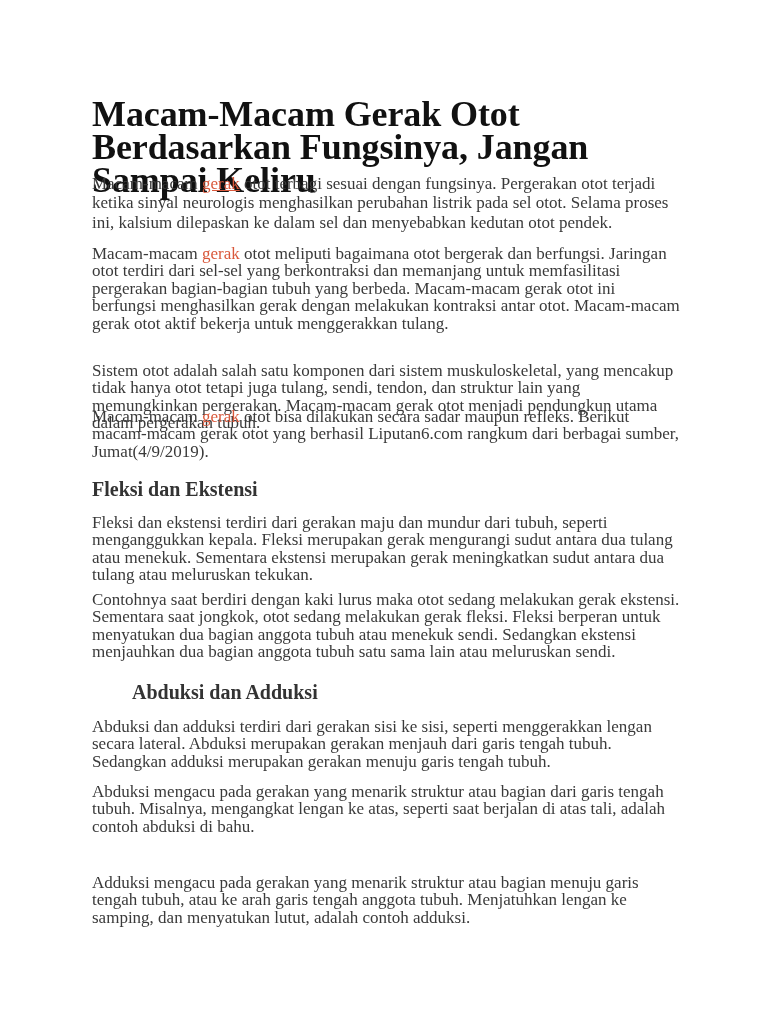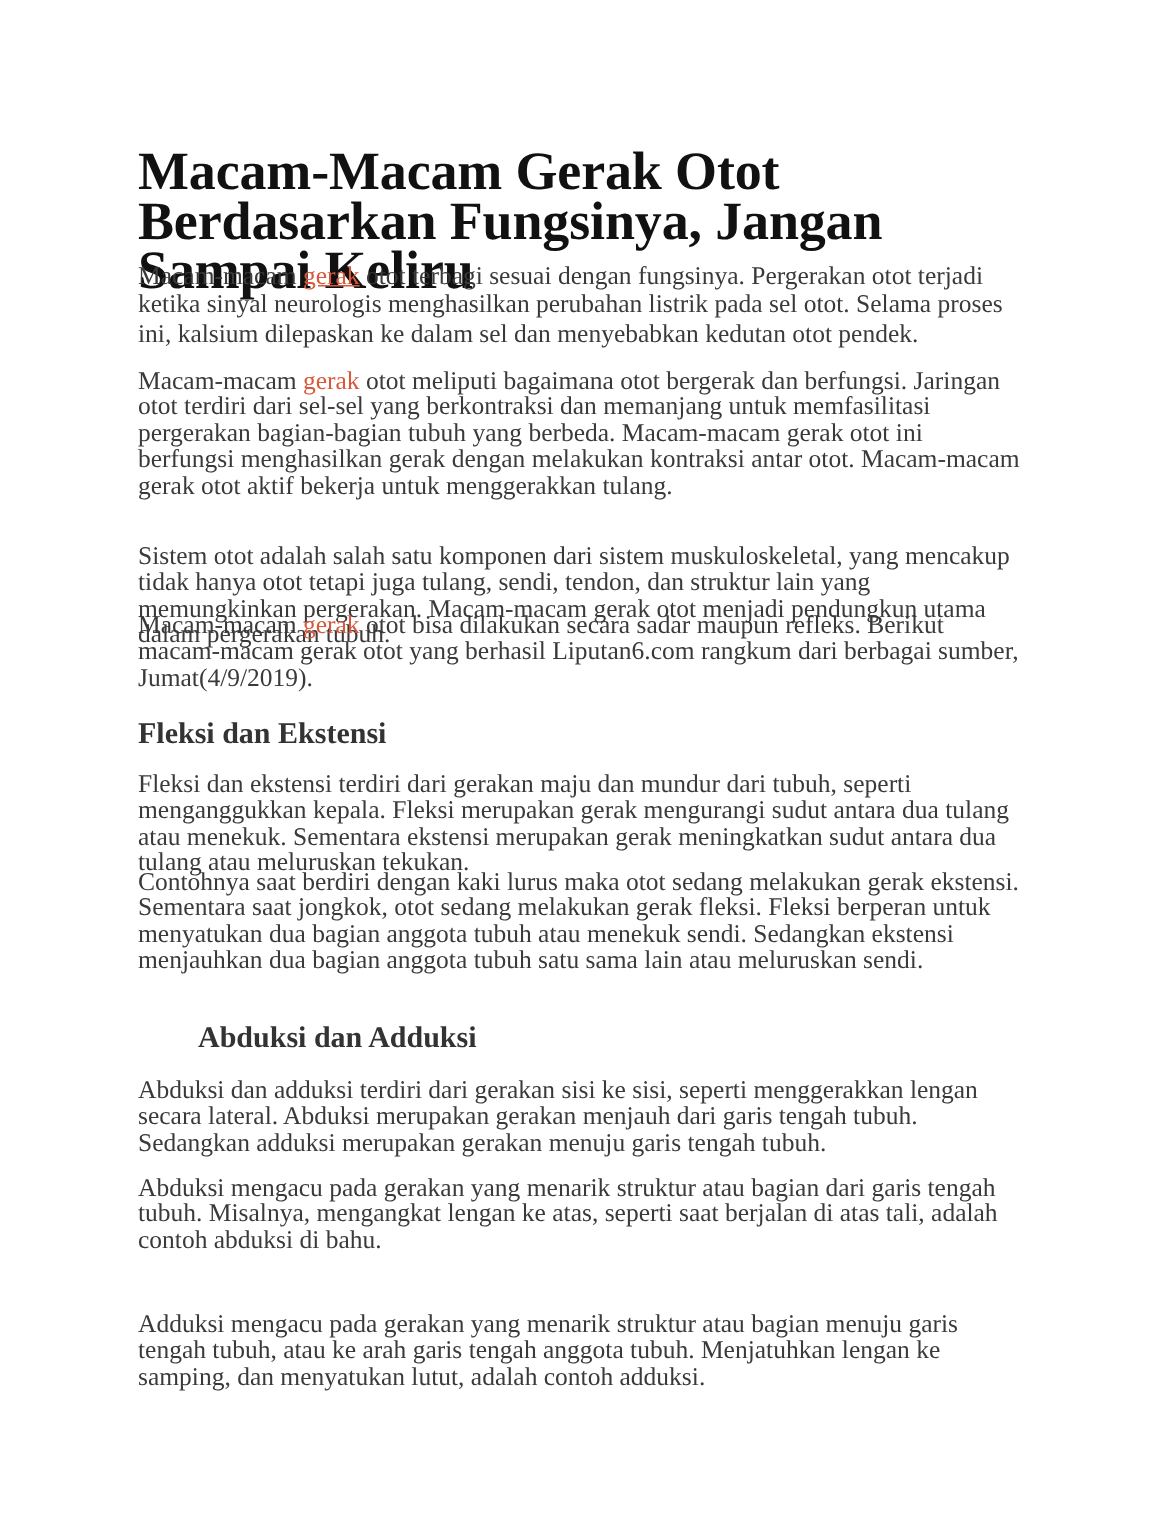--- a/index.html
+++ b/index.html
@@ -28,21 +28,21 @@
   <p class="p" style="top:245px;"><span>Macam-macam </span><a class="link">gerak</a><span> otot meliputi bagaimana otot bergerak dan berfungsi. Jaringan otot terdiri dari sel-sel yang berkontraksi dan memanjang untuk memfasilitasi pergerakan bagian-bagian tubuh yang berbeda. Macam-macam gerak otot ini berfungsi menghasilkan gerak dengan melakukan kontraksi antar otot. Macam-macam gerak otot aktif bekerja untuk menggerakkan tulang.</span></p>
 
   <p class="p" style="top:342px;margin-top:20px;">Sistem otot adalah salah satu komponen dari sistem muskuloskeletal, yang mencakup tidak hanya otot tetapi juga tulang, sendi, tendon, dan struktur lain yang memungkinkan pergerakan. Macam-macam gerak otot menjadi pendungkun utama dalam pergerakan tubuh.</p>
 
   <p class="p" style="top:408px;"><span>Macam-macam </span><a class="link">gerak</a><span> otot bisa dilakukan secara sadar maupun refleks. Berikut macam-macam gerak otot yang berhasil Liputan6.com rangkum dari berbagai sumber, Jumat(4/9/2019).</span></p>
 
   <h2 class="h2" style="top:479px;">Fleksi dan Ekstensi</h2>
 
   <p class="p" style="top:514px;">Fleksi dan ekstensi terdiri dari gerakan maju dan mundur dari tubuh, seperti menganggukkan kepala. Fleksi merupakan gerak mengurangi sudut antara dua tulang atau menekuk. Sementara ekstensi merupakan gerak meningkatkan sudut antara dua tulang atau meluruskan tekukan.</p>
 
-  <p class="p" style="top:579px;">Contohnya saat berdiri dengan kaki lurus maka otot sedang melakukan gerak ekstensi. Sementara saat jongkok, otot sedang melakukan gerak fleksi. Fleksi berperan untuk menyatukan dua bagian anggota tubuh atau menekuk sendi. Sedangkan ekstensi menjauhkan dua bagian anggota tubuh satu sama lain atau meluruskan sendi.</p>
+  <p class="p" style="top:591px;">Contohnya saat berdiri dengan kaki lurus maka otot sedang melakukan gerak ekstensi. Sementara saat jongkok, otot sedang melakukan gerak fleksi. Fleksi berperan untuk menyatukan dua bagian anggota tubuh atau menekuk sendi. Sedangkan ekstensi menjauhkan dua bagian anggota tubuh satu sama lain atau meluruskan sendi.</p>
 
   <h2 class="h2" style="top:682px;margin-left:40px;">Abduksi dan Adduksi</h2>
 
   <p class="p" style="top:718px;">Abduksi dan adduksi terdiri dari gerakan sisi ke sisi, seperti menggerakkan lengan secara lateral. Abduksi merupakan gerakan menjauh dari garis tengah tubuh. Sedangkan adduksi merupakan gerakan menuju garis tengah tubuh.</p>
 
   <p class="p" style="top:783px;">Abduksi mengacu pada gerakan yang menarik struktur atau bagian dari garis tengah tubuh. Misalnya, mengangkat lengan ke atas, seperti saat berjalan di atas tali, adalah contoh abduksi di bahu.</p>
 
   <p class="p" style="top:848px;margin-top:26px;">Adduksi mengacu pada gerakan yang menarik struktur atau bagian menuju garis tengah tubuh, atau ke arah garis tengah anggota tubuh. Menjatuhkan lengan ke samping, dan menyatukan lutut, adalah contoh adduksi.</p>
 
 </div>

